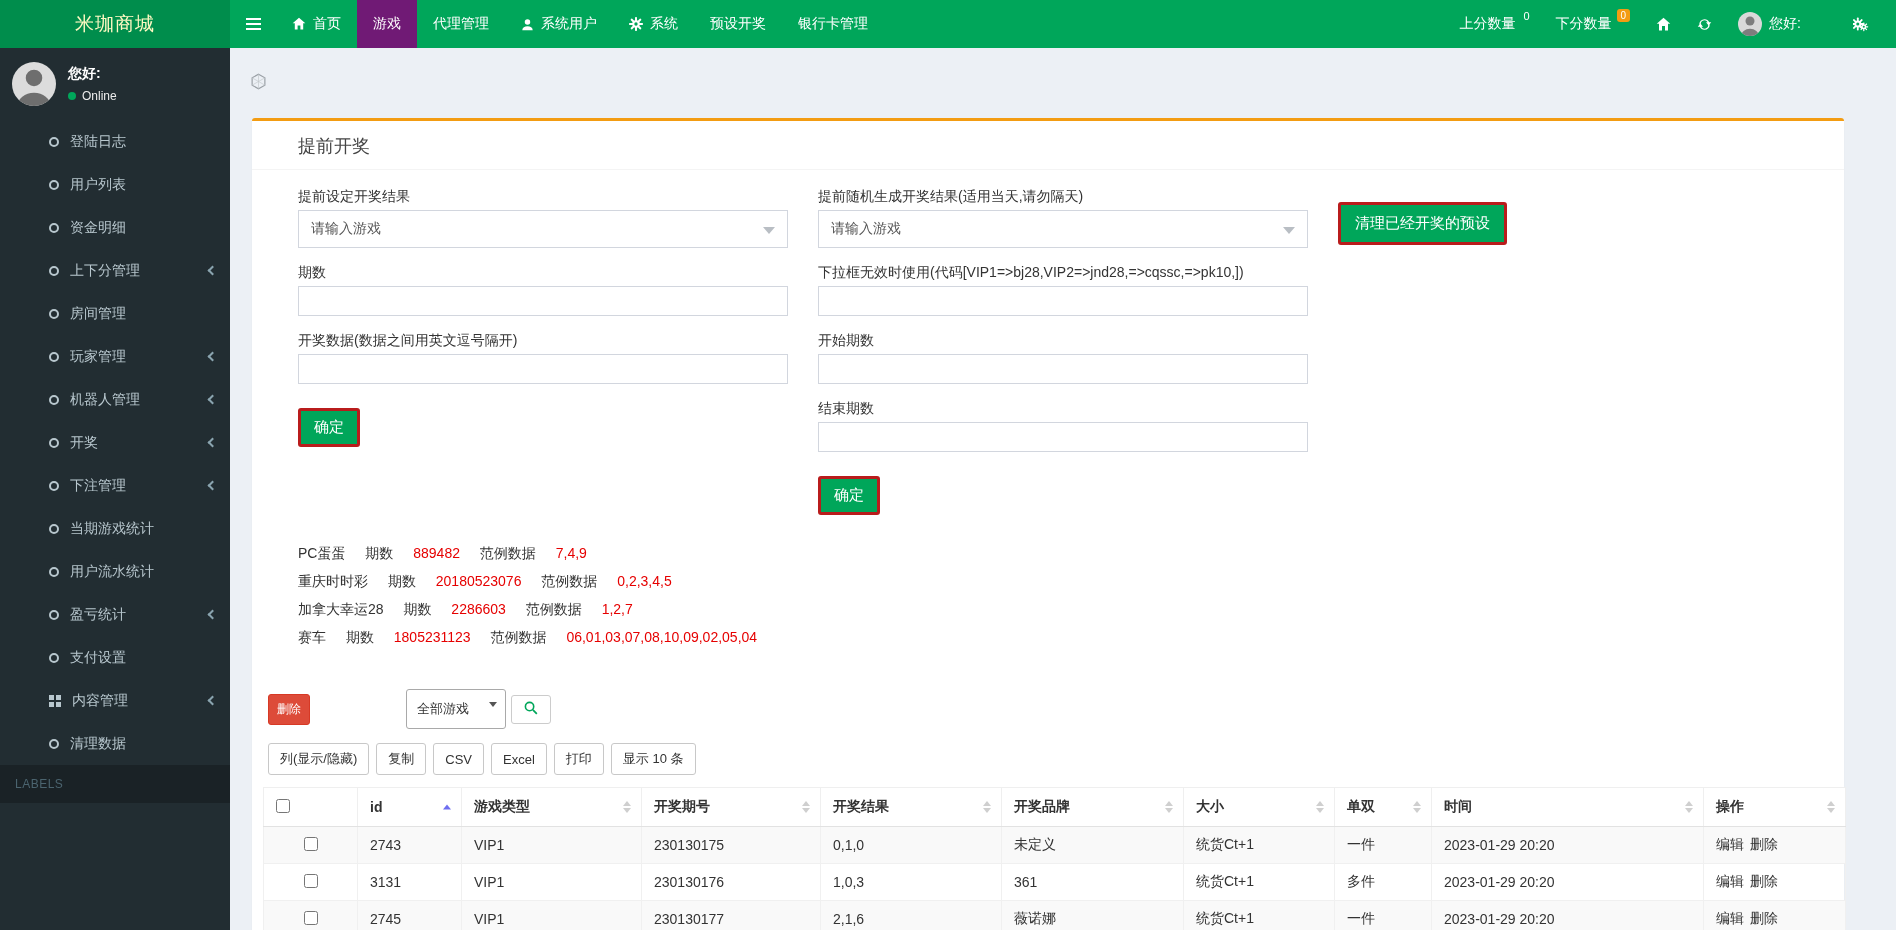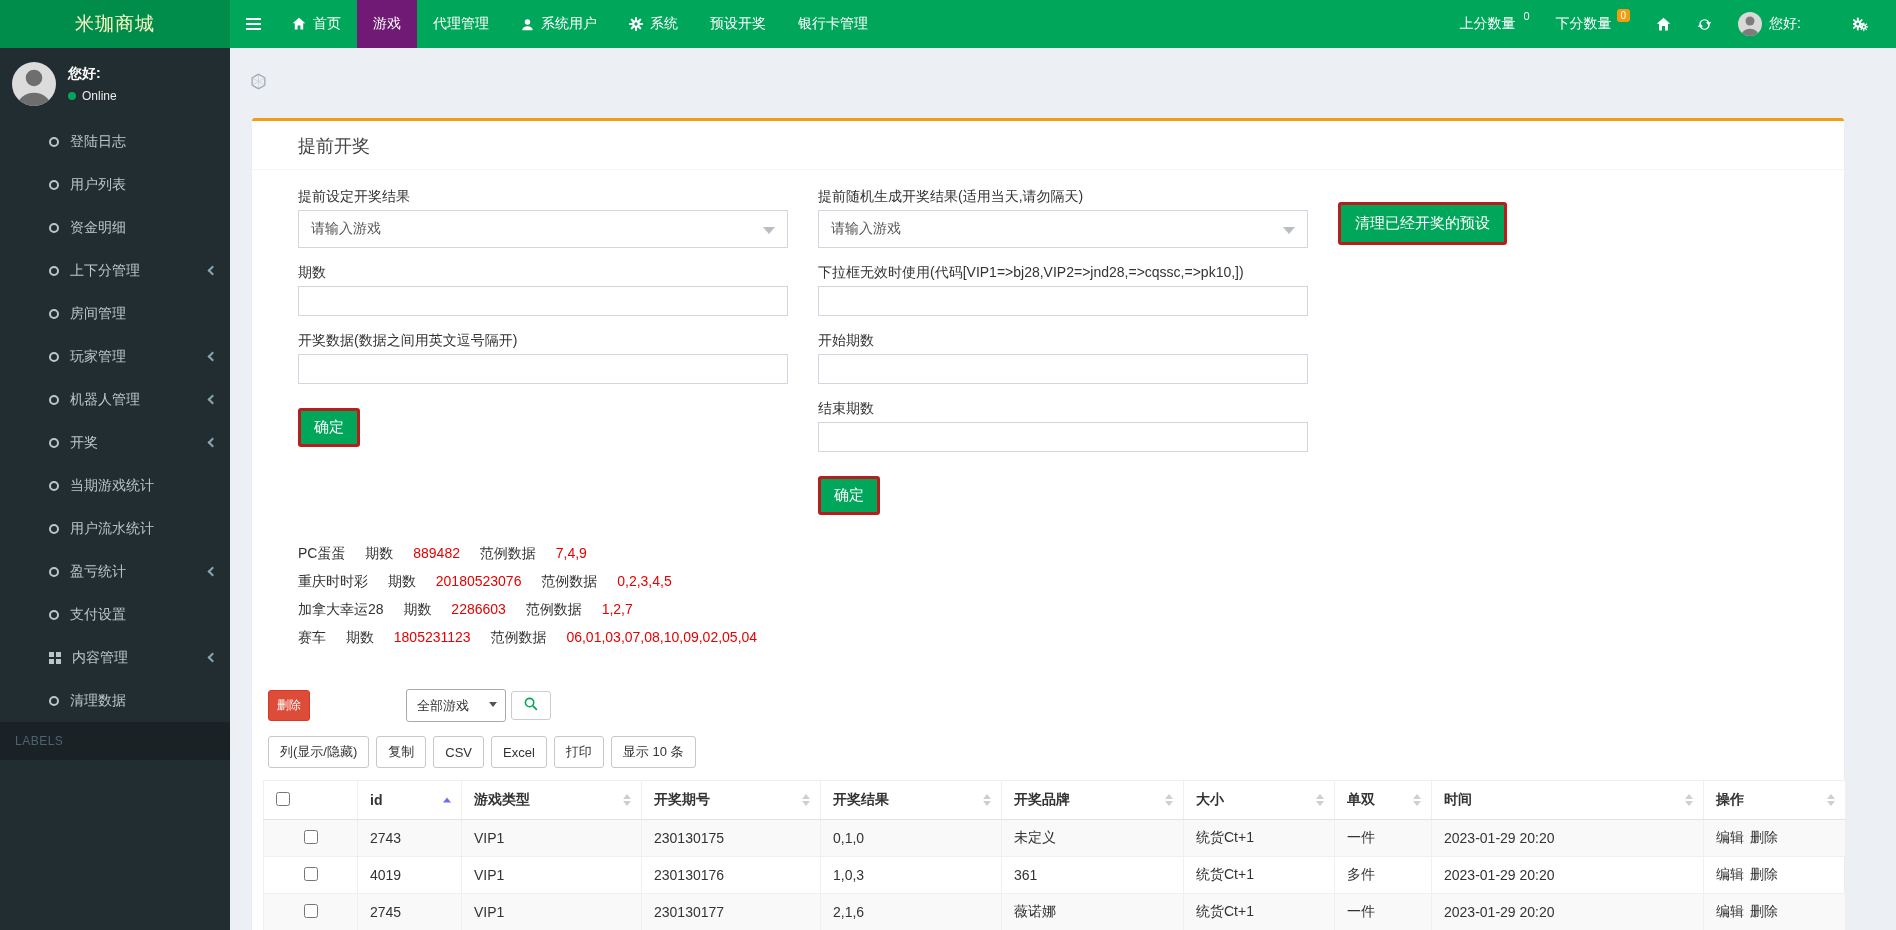--- a/index.html
+++ b/index.html
@@ -56,21 +56,21 @@
   .examples { padding:24px 46px 0; }
   .ex-line { line-height:28px; font-size:14px; color:#333; }
   .ex-line .seg { margin-right:16px; }
   .red { color:#e60000; }
 
   
   .table-area { padding:38px 11px 0; }
   .tb-row1 { display:flex; align-items:center; padding:0 5px; }
   .btn-red { background:#dd4b39; border:1px solid #d73925; color:#fff; font-size:12px; padding:6px 8px; border-radius:3px; cursor:pointer; }
   .filter-group { display:flex; align-items:center; margin-left:96px; gap:5px; }
-  .fake-select-sm { height:33px; min-width:100px; border:1px solid #a9a9a9; border-radius:3px; background:#fff; display:flex; align-items:center; padding:0 24px 0 10px; font-size:13px; position:relative; cursor:pointer; }
+  .fake-select-sm { height:40px; min-width:100px; border:1px solid #a9a9a9; border-radius:3px; background:#fff; display:flex; align-items:center; padding:0 24px 0 10px; font-size:13px; position:relative; cursor:pointer; }
   .caret-sm { position:absolute; right:8px; top:12px; width:0; height:0; border-left:4px solid transparent; border-right:4px solid transparent; border-top:5px solid #555; }
   .btn-search { width:40px; height:29px; background:#fff; border:1px solid #ccc; border-radius:3px; display:flex; align-items:center; justify-content:center; cursor:pointer; }
   .tb-row2 { display:flex; gap:7px; padding:14px 5px 12px; }
   .btn-plain { background:#fff; border:1px solid #c8c8c8; border-radius:3px; color:#333; font-size:13px; padding:6px 11px; cursor:pointer; }
 
   table.grid { width:100%; border-collapse:collapse; table-layout:fixed; }
   .grid th { font-weight:bold; text-align:left; font-size:14px; color:#333; padding:10px 24px 10px 12px; border:1px solid #efefef; border-bottom:1px solid #e2e2e2; position:relative; background:#fff; }
   .grid td { font-size:14px; color:#333; padding:9px 12px; border:1px solid #f0f0f0; overflow:hidden; white-space:nowrap; }
   .grid tbody tr:nth-child(odd) td { background:#f9f9f9; }
   .col-cb { width:94px; } .col-id { width:104px; } .col-type { width:180px; } .col-period { width:179px; }
@@ -250,20 +250,25 @@
         <span>机器人管理</span>
         <span class="chev"></span>
       </li>
     <li>
         <span class="circle-o"></span>
         <span>开奖</span>
         <span class="chev"></span>
       </li>
     <li>
         <span class="circle-o"></span>
+        <span>下注管理</span>
+        <span class="chev"></span>
+      </li>
+    <li>
+        <span class="circle-o"></span>
         <span>当期游戏统计</span>
       </li>
     <li>
         <span class="circle-o"></span>
         <span>用户流水统计</span>
       </li>
     <li>
         <span class="circle-o"></span>
         <span>盈亏统计</span>
         <span class="chev"></span>
@@ -460,21 +465,21 @@
             <td>230130175</td>
             <td>0,1,0</td>
             <td>未定义</td>
             <td>统货Ct+1</td>
             <td>一件</td>
             <td>2023-01-29 20:20</td>
             <td><span class="op-link">编辑</span><span class="op-link">删除</span></td>
           </tr>
           <tr>
             <td class="cb-cell"><input type="checkbox" style=""></td>
-            <td>4019</td>
+            <td>3131</td>
             <td>VIP1</td>
             <td>230130176</td>
             <td>1,0,3</td>
             <td>361</td>
             <td>统货Ct+1</td>
             <td>多件</td>
             <td>2023-01-29 20:20</td>
             <td><span class="op-link">编辑</span><span class="op-link">删除</span></td>
           </tr>
           <tr>

